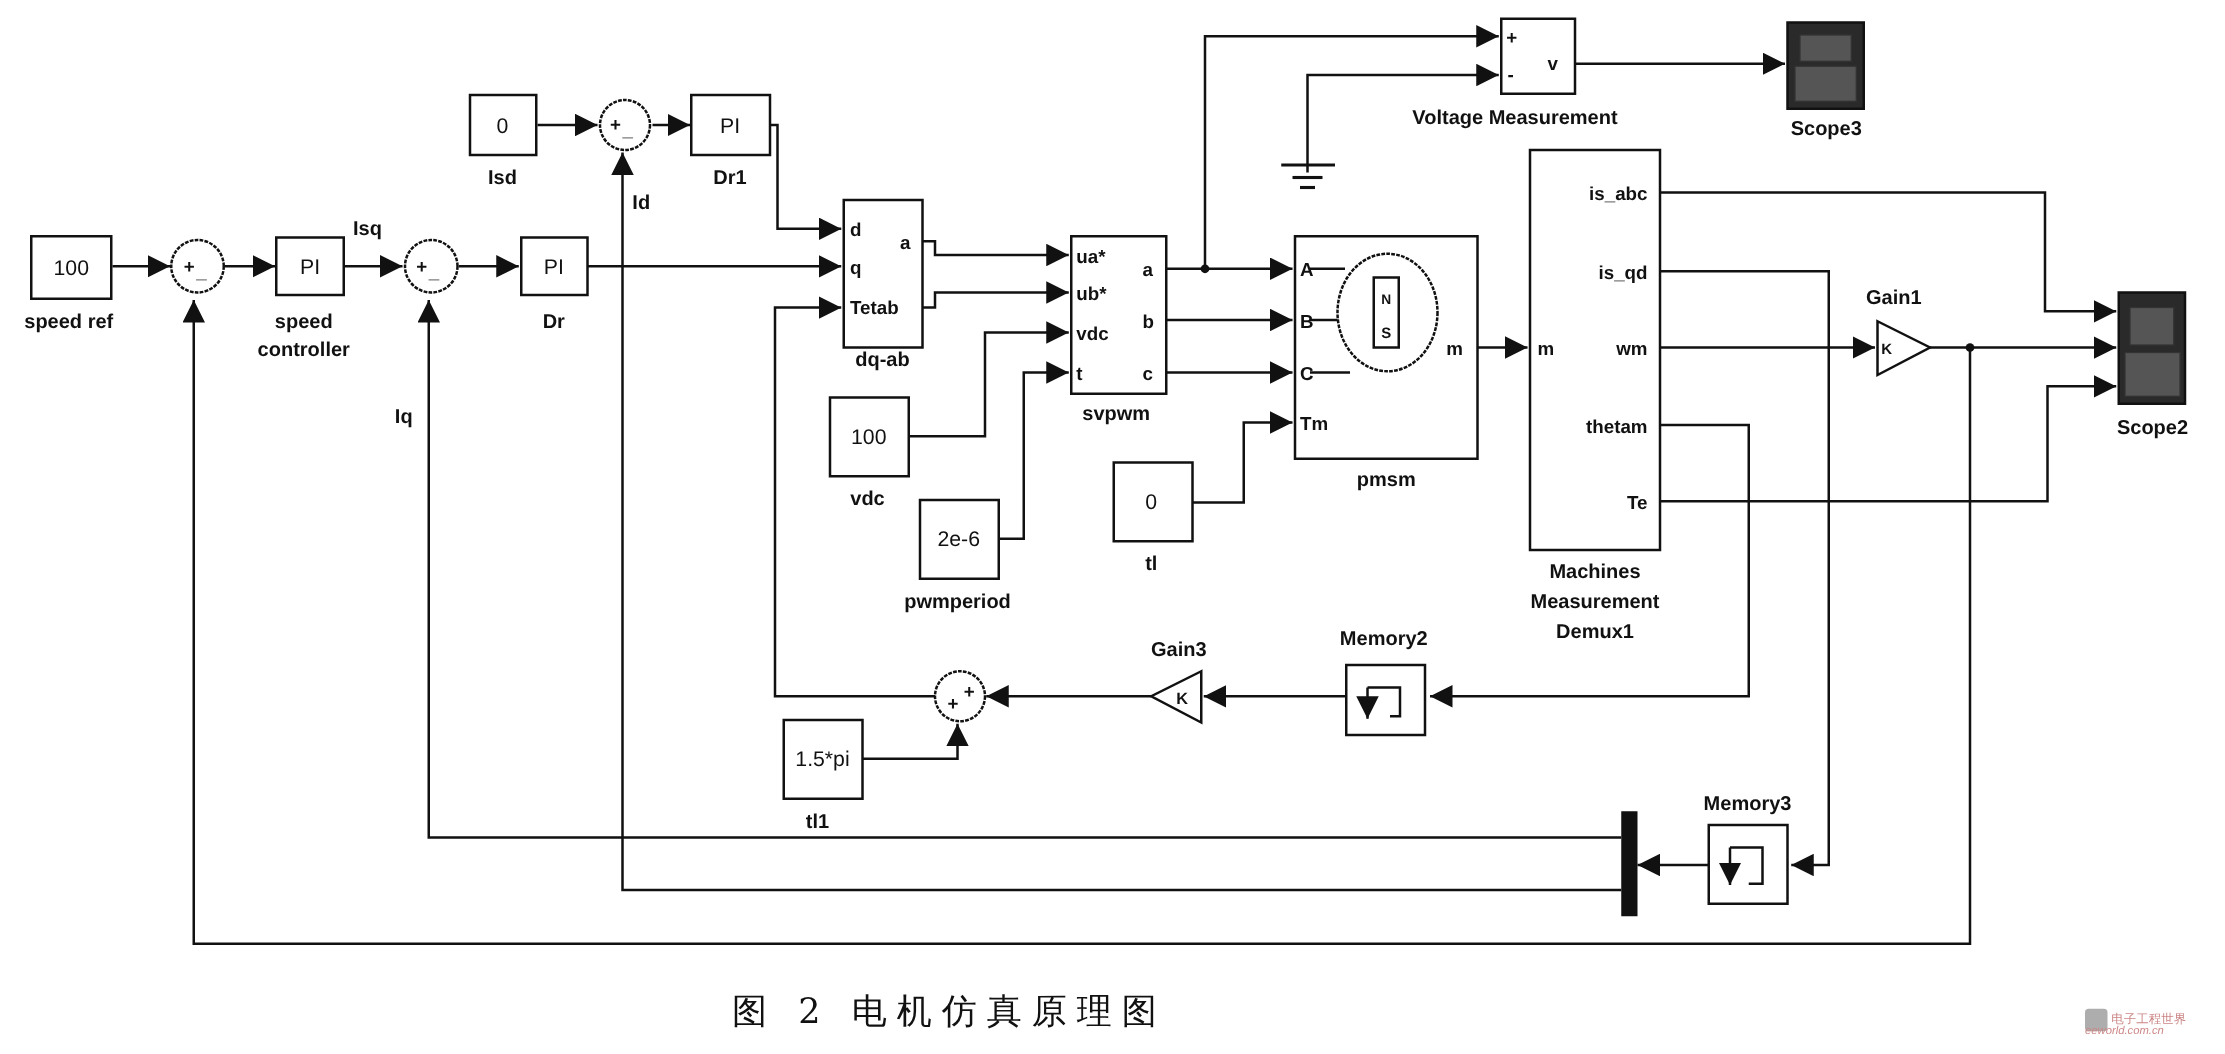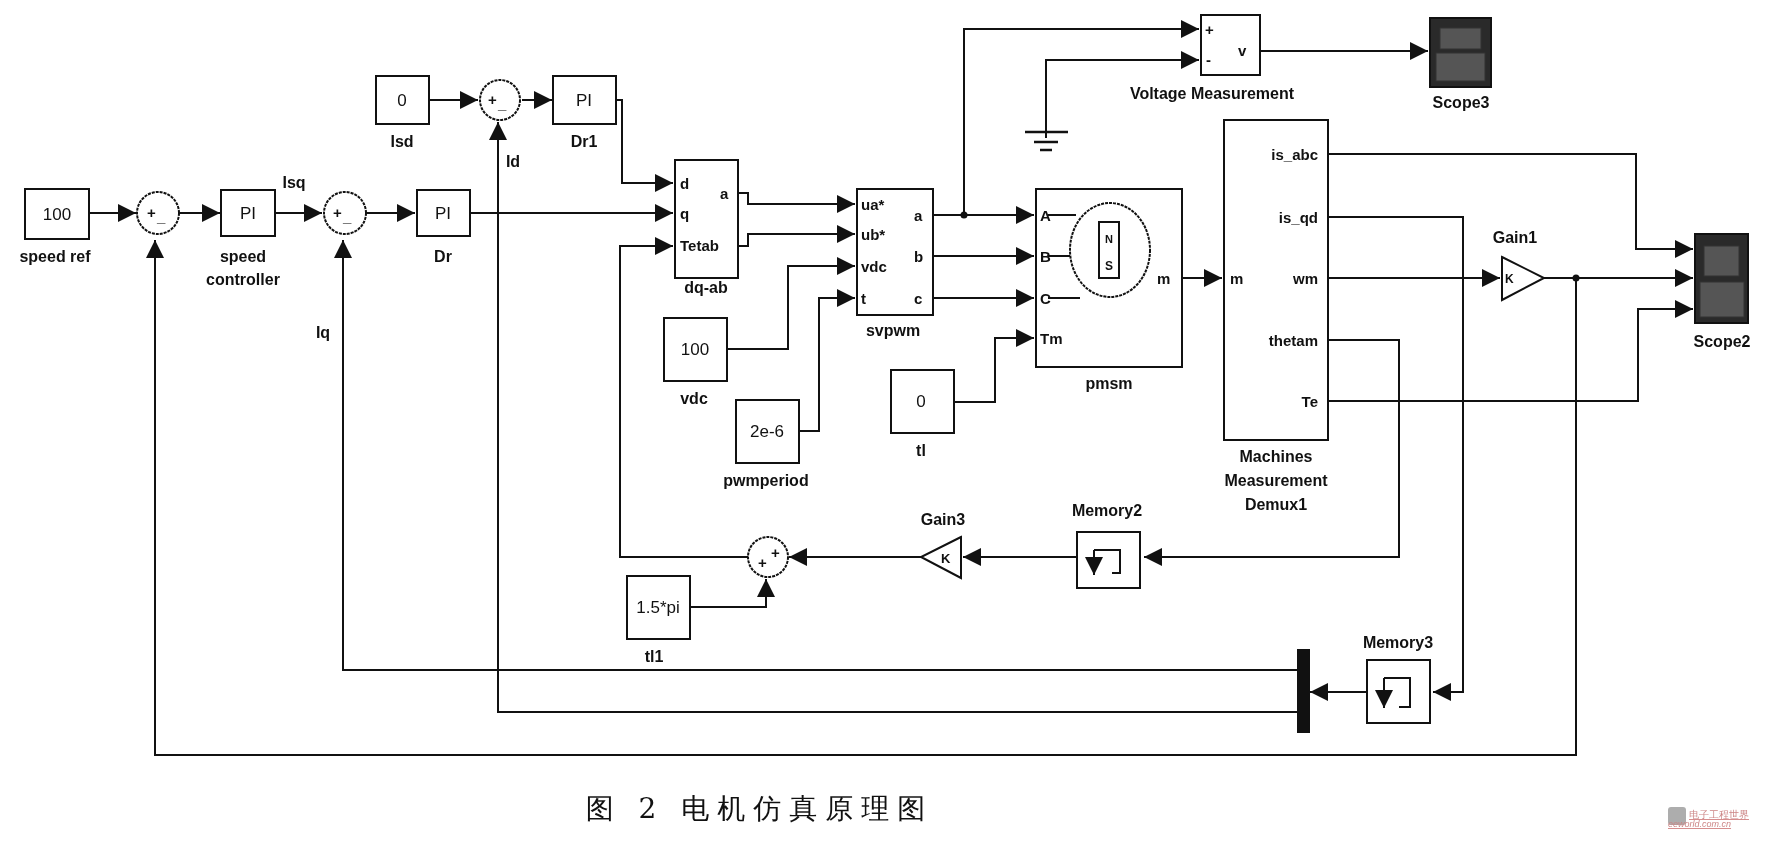--- a/index.html
+++ b/index.html
@@ -9,21 +9,21 @@
   .wire { fill: none; stroke: #111; stroke-width: 2; }
   .txt { font-family: "Liberation Sans", sans-serif; font-size: 16px; fill: #111; font-weight: bold; }
   .port { font-family: "Liberation Sans", sans-serif; font-size: 15px; fill: #111; font-weight: bold; }
   .val { font-family: "Liberation Sans", sans-serif; font-size: 17px; fill: #111; }
   .sign { font-family: "Liberation Sans", sans-serif; font-size: 15px; fill: #111; font-weight: bold; }
   .scope { fill: #2a2a2a; stroke: #111; stroke-width: 2; }
   .scope-screen { fill: #555; stroke: #333; stroke-width: 1; }
   .caption { position: absolute; top: 790px; left: 0; width: 1519px; text-align: center;
              font-family: "DejaVu Serif", serif; font-size: 28px; color: #111; letter-spacing: 8px; }
   .watermark { position: absolute; right: 12px; bottom: 6px; width: 100px; height: 30px;
-               font-family: "Liberation Sans", sans-serif; font-size: 9px; color: #b44; opacity: 0.6; text-decoration: underline; }
+               font-family: "Liberation Sans", sans-serif; font-size: 9px; color: #b44; opacity: 0.6; }
   .watermark .logo { display:inline-block; width: 18px; height: 18px; background:#777; border-radius: 3px; vertical-align: middle; margin-right: 3px; }
   .watermark .cn { font-size: 10px; color: #a33; }
   .watermark .url { font-size: 9px; color: #a33; font-style: italic; display:block; margin-top: -6px; }
 </style>
 </head>
 <body>
 
 <svg id="diagram" width="1780" height="843" viewBox="0 0 1780 843" xmlns="http://www.w3.org/2000/svg">
   <defs>
     <marker id="arr" viewBox="0 0 10 10" refX="10" refY="5" markerWidth="9" markerHeight="9" orient="auto">

